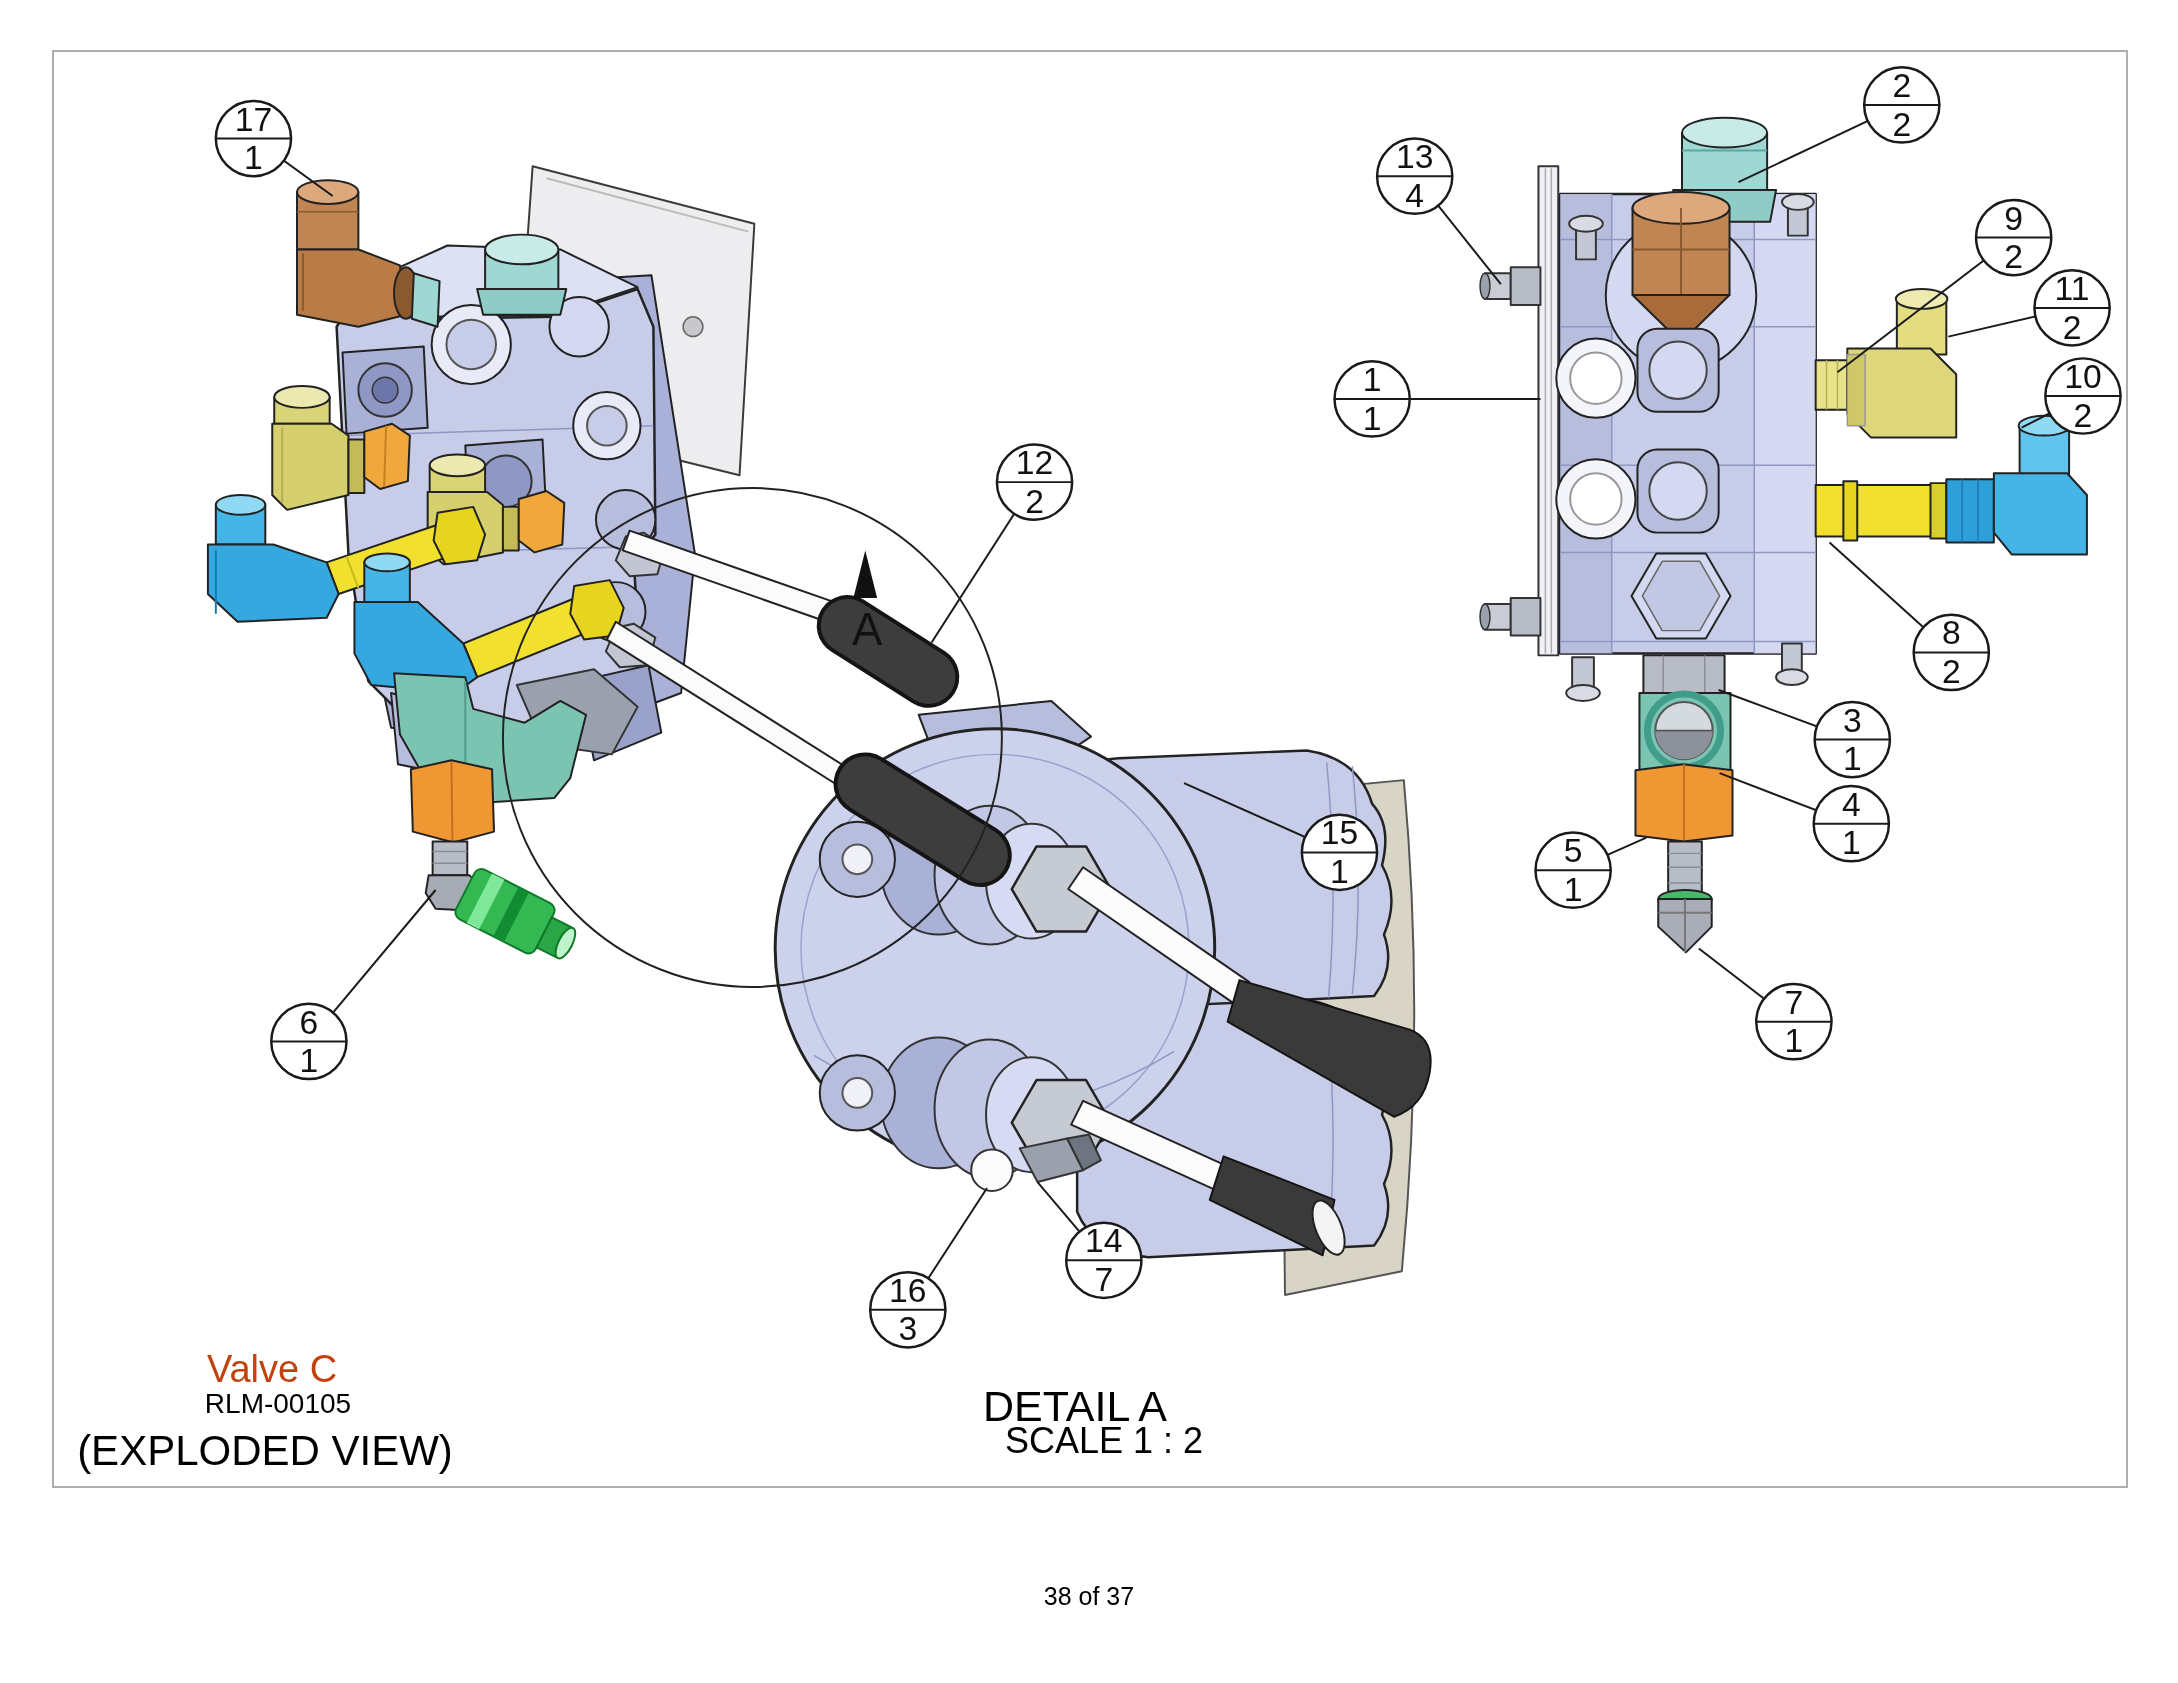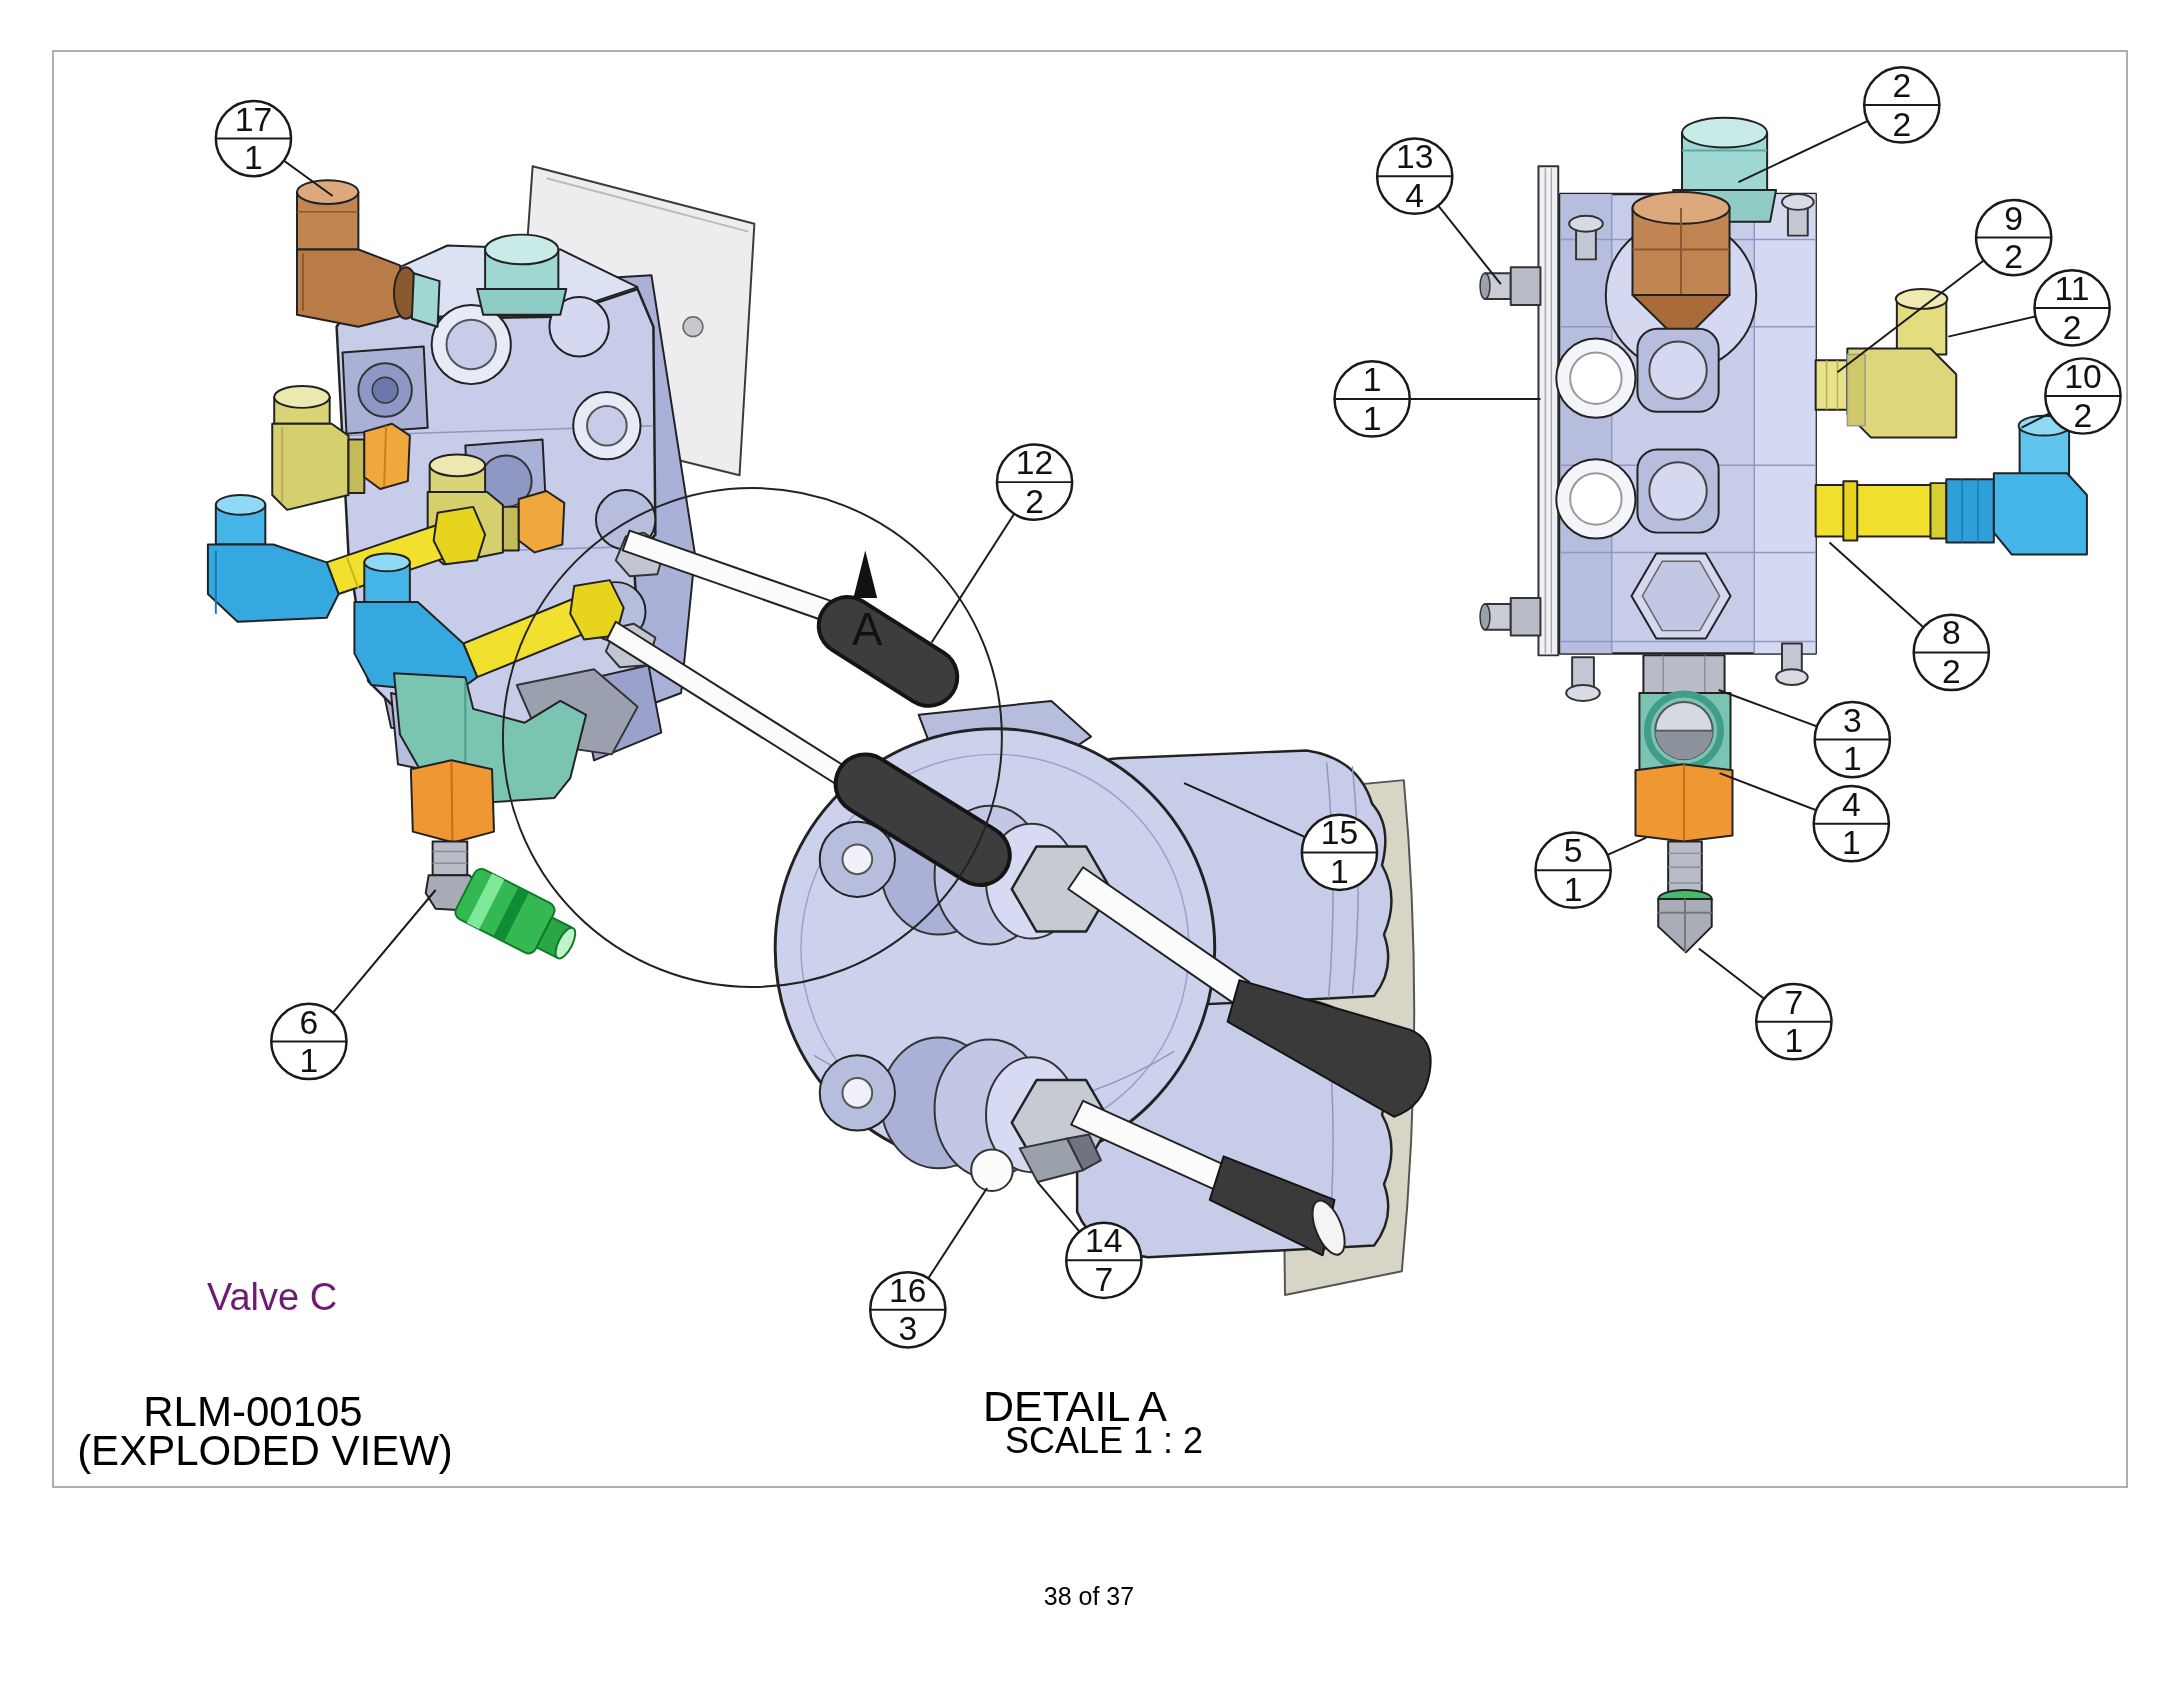--- a/index.html
+++ b/index.html
@@ -4,22 +4,22 @@
 <style>
   html,body{margin:0;padding:0;background:#ffffff;}
   .sheet{position:relative;width:2178px;height:1683px;background:#ffffff;overflow:hidden;
          font-family:"Liberation Sans",sans-serif;}
   .frame{position:absolute;left:52px;top:50px;width:2072px;height:1434px;
          border:2px solid #aeaeae;background:#ffffff;}
   svg{position:absolute;left:0;top:0;}
   svg text{font-family:"Liberation Sans",sans-serif;fill:#111;}
   .lbl{position:absolute;transform:translateX(-50%);white-space:nowrap;color:#000;
        font-family:"Liberation Sans",sans-serif;text-align:center;}
-  .valve-name{left:272px;top:1276px;font-size:38px;color:#701a75;}
-  .part-number{left:253px;top:1388px;font-size:42px;text-align:center;}
+  .valve-name{left:272px;top:1348px;font-size:38px;color:#c2410c;}
+  .part-number{left:278px;top:1388px;font-size:28px;text-align:center;}
   .view-label{left:265px;top:1427px;font-size:42px;}
   .detail-title{left:1075px;top:1382px;font-size:43px;}
   .detail-scale{left:1104px;top:1420px;font-size:36px;}
   .page-number{left:1089px;top:1582px;font-size:25px;}
 </style>
 </head>
 <body>
 
 <div class="sheet">
   <div class="frame"></div>

